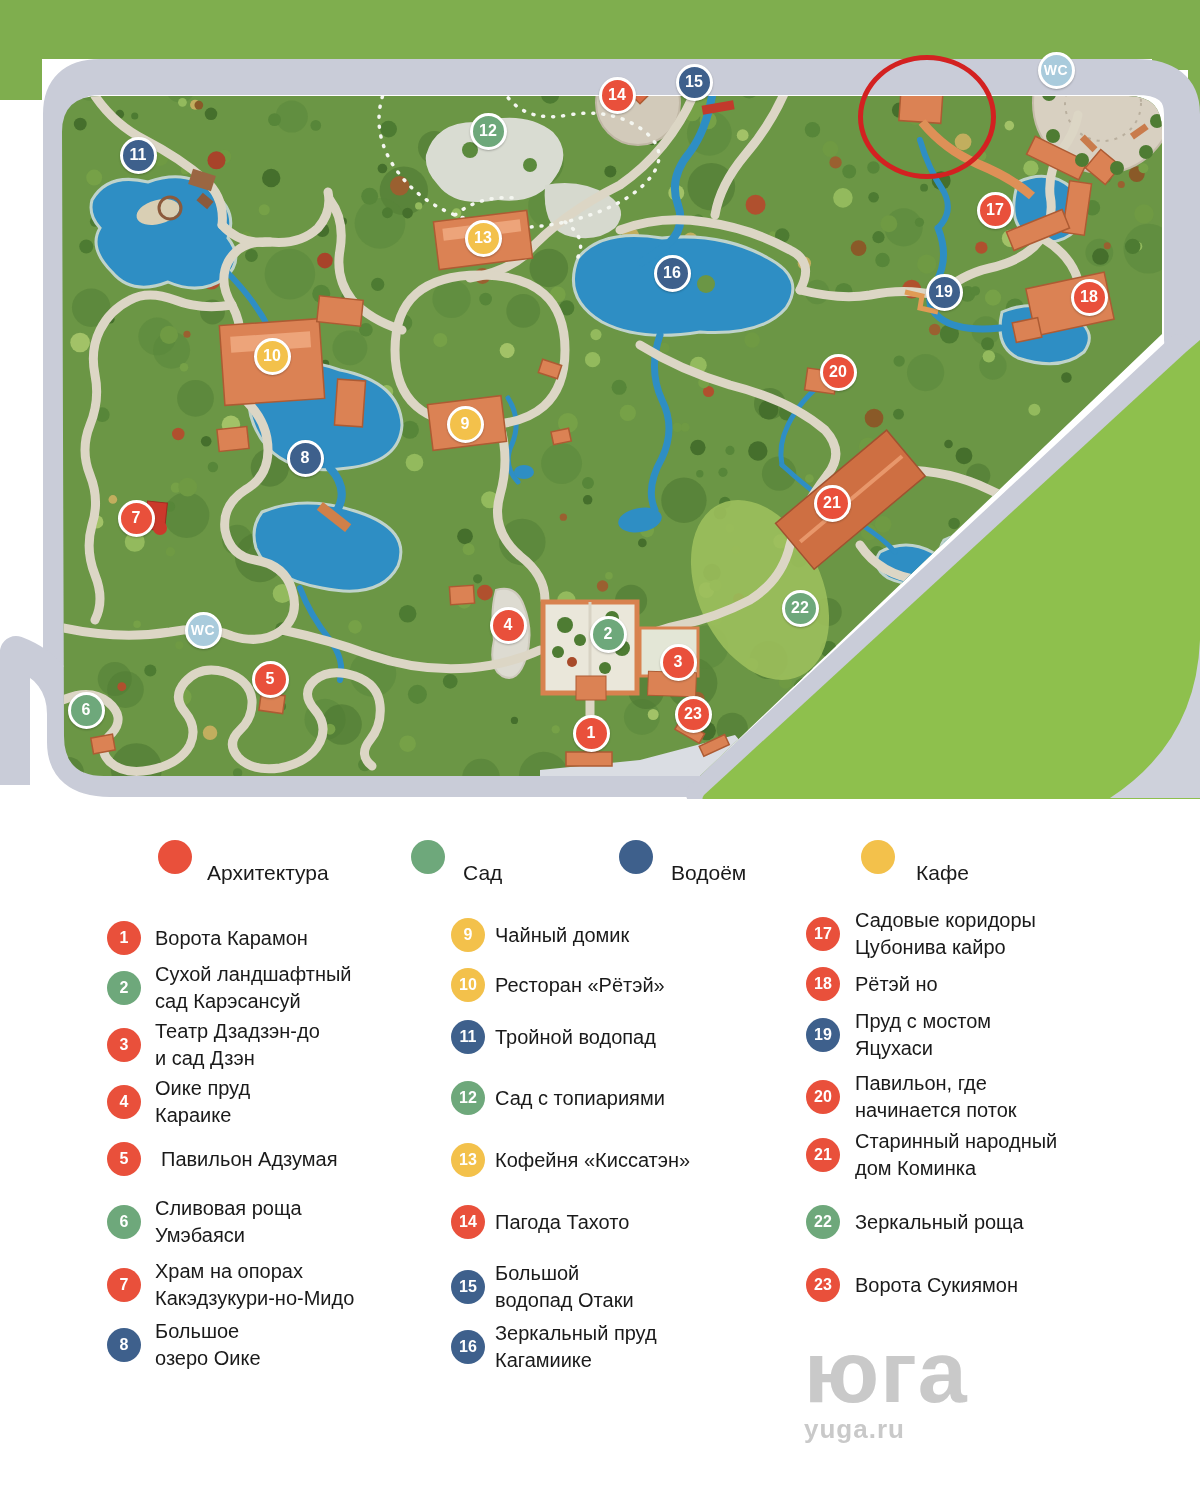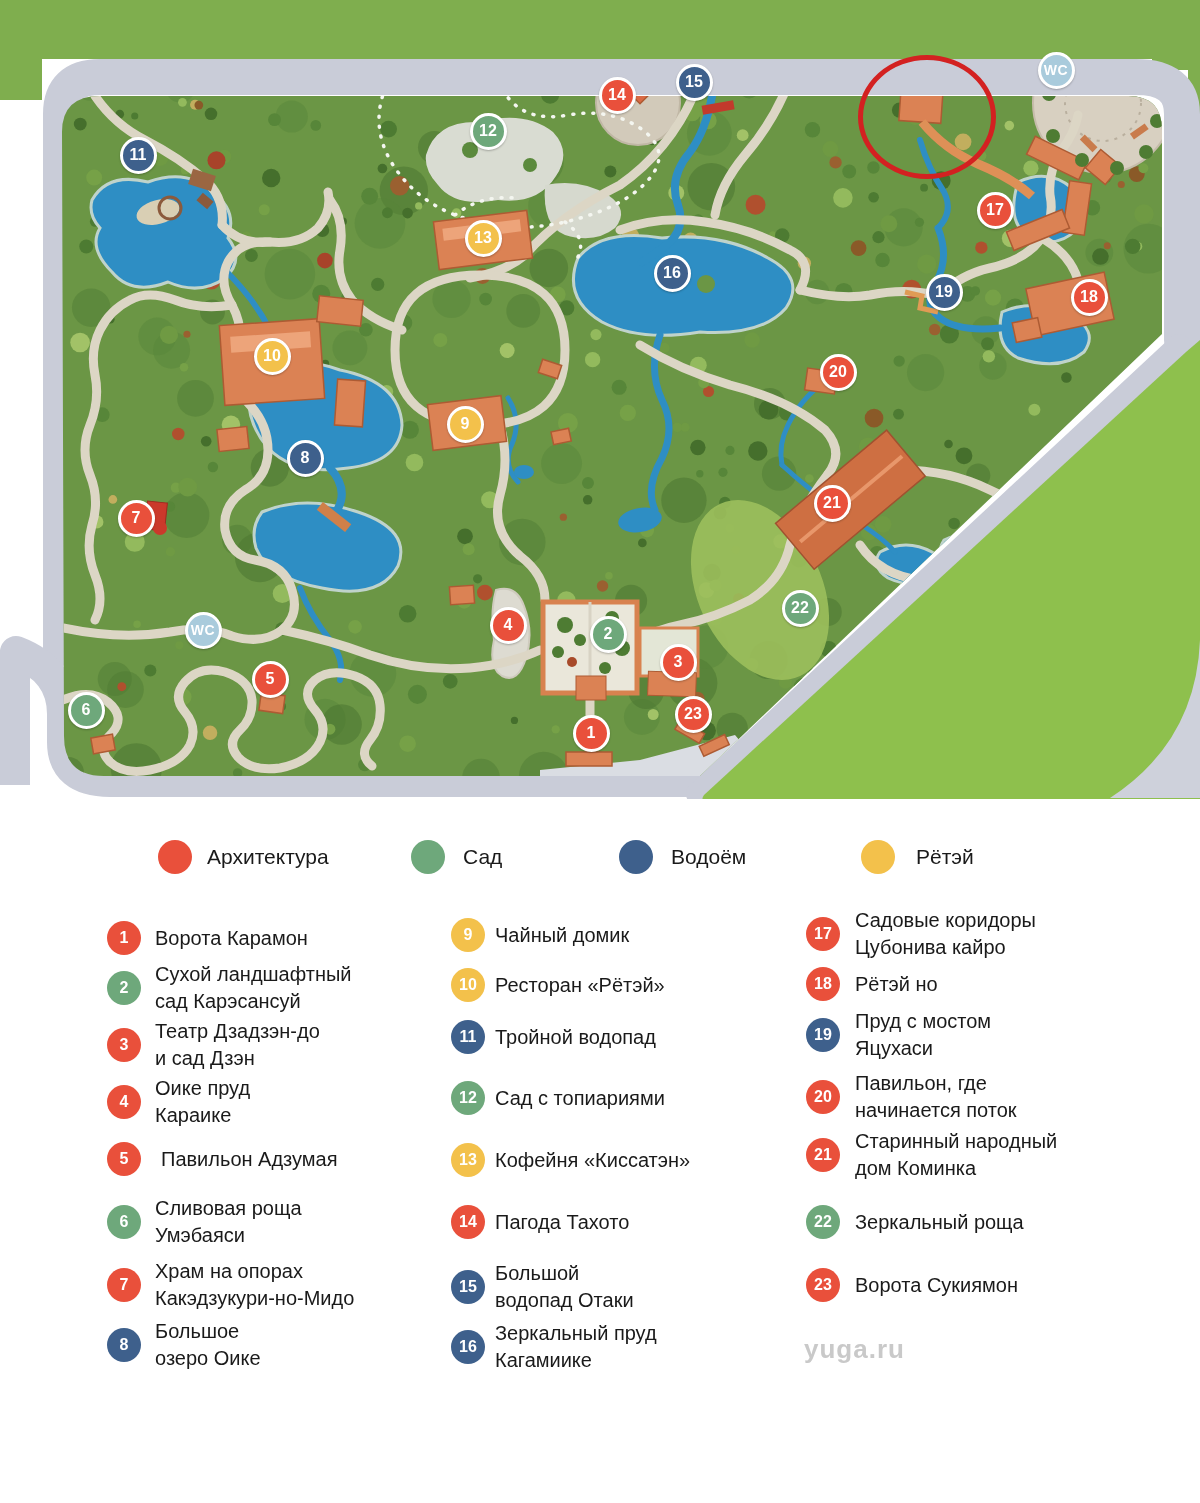--- a/index.html
+++ b/index.html
@@ -7,21 +7,21 @@
         font-family:"Liberation Sans","DejaVu Sans",sans-serif;color:#1a1a1a;}
   .map-wrap{position:absolute;left:0;top:0;width:1200px;height:810px;}
   .map-wrap svg{position:absolute;left:0;top:0;}
   .marker{position:absolute;width:37px;height:37px;border-radius:50%;border:3px solid #fff;
           box-sizing:border-box;display:flex;align-items:center;justify-content:center;
           color:#fff;font-weight:bold;font-size:16px;box-shadow:0 1px 2px rgba(0,0,0,.25);}
   .marker.wc{font-size:14px;letter-spacing:.5px;}
   .annotation-circle{position:absolute;border:5px solid #d32121;border-radius:50%;
                      background:transparent;}
   .cat-dot{position:absolute;width:34px;height:34px;border-radius:50%;}
-  .cat-label{position:absolute;font-size:21px;line-height:34px;}
+  .cat-label{position:absolute;font-size:21px;line-height:34px;margin-top:16px;}
   .lg-circle{position:absolute;width:34px;height:34px;border-radius:50%;color:#fff;
              font-weight:bold;font-size:16px;display:flex;align-items:center;justify-content:center;}
   .lg-text{position:absolute;font-size:20px;line-height:27px;}
   .credit{position:absolute;left:117px;top:1424px;font-size:21px;}
   .watermark{position:absolute;left:804px;top:1332px;color:#c9c9c9;}
   .wm-logo{font-size:88px;font-weight:800;letter-spacing:1px;line-height:80px;}
   .wm-site{font-size:26px;font-weight:700;margin-top:2px;letter-spacing:1px;}
 </style>
 </head>
 <body>
@@ -621,21 +621,21 @@
   </div>
 
   <div id="legend">
       <div class="cat-dot" style="left: 158px; top: 840px; background: rgb(233, 80, 59);"></div>
       <div class="cat-label" style="left: 207px; top: 840px;">Архитектура</div>
       <div class="cat-dot" style="left: 411px; top: 840px; background: rgb(110, 168, 123);"></div>
       <div class="cat-label" style="left: 463px; top: 840px;">Сад</div>
       <div class="cat-dot" style="left: 619px; top: 840px; background: rgb(62, 96, 140);"></div>
       <div class="cat-label" style="left: 671px; top: 840px;">Водоём</div>
       <div class="cat-dot" style="left: 861px; top: 840px; background: rgb(243, 193, 75);"></div>
-      <div class="cat-label" style="left: 916px; top: 840px;">Рётэй</div>
+      <div class="cat-label" style="left: 916px; top: 840px;">Кафе</div>
       <div class="lg-circle" style="left: 107px; top: 921px; background: rgb(233, 80, 59);">1</div>
       <div class="lg-text" style="left: 155px; top: 924.5px;">
         <div>Ворота Карамон</div>
       </div>
       <div class="lg-circle" style="left: 107px; top: 971px; background: rgb(110, 168, 123);">2</div>
       <div class="lg-text" style="left: 155px; top: 961px;">
         <div>Сухой ландшафтный</div>
         <div>сад Карэсансуй</div>
       </div>
       <div class="lg-circle" style="left: 107px; top: 1028px; background: rgb(233, 80, 59);">3</div>
@@ -730,15 +730,16 @@
         <div>Зеркальный роща</div>
       </div>
       <div class="lg-circle" style="left: 806px; top: 1268px; background: rgb(233, 80, 59);">23</div>
       <div class="lg-text" style="left: 855px; top: 1271.5px;">
         <div>Ворота Сукиямон</div>
       </div>
     </div>
 
 
   <div class="watermark">
+    <div class="wm-logo">юга</div>
     <div class="wm-site">yuga.ru</div>
   </div>
 </div>
 
 </body></html>

